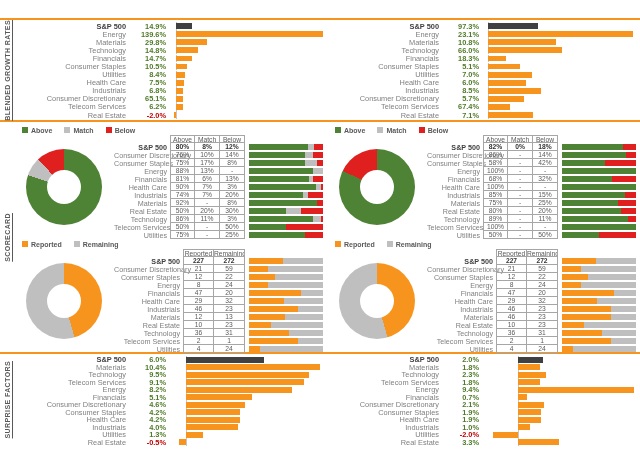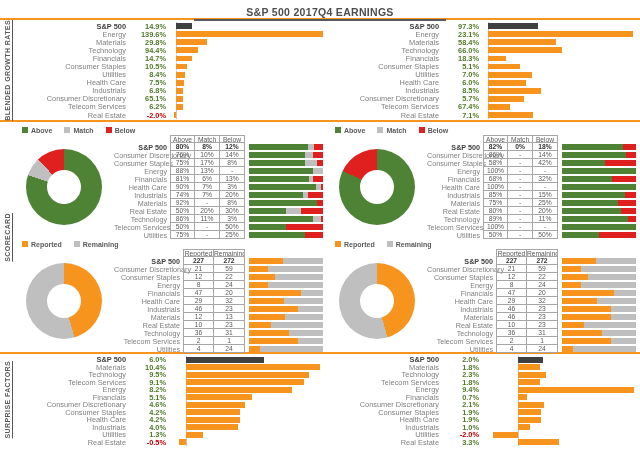--- a/index.html
+++ b/index.html
@@ -57,23 +57,20 @@
   
   .footer{border-top:2px solid #F7941E;height:16px;display:flex;align-items:center;}
   .footer span{font-size:10.5px;color:#595959;padding-left:30px;padding-top:1px;}
 </style>
 </head>
 <body>
 
 <div class="page">
 
   <div class="hdr">
-    <div class="tcol">
-      <span class="title">S&amp;P 500 2017Q4 EARNINGS</span>
-    </div>
   </div>
 
   <div class="sec sec1">
     <div class="side">
       <span>BLENDED GROWTH RATES</span>
     </div>
     <div class="cols">
       <div class="col">
         <div class="gchart">
 
@@ -99,21 +96,21 @@
               <span class="lbl">Materials</span>
               <span class="val">29.8%</span>
               <span class="plot">
                 <i class="axis" style="left: 2.0979%;"></i>
                 <i class="bar" style="left: 2.0979%; width: 20.8392%;"></i>
               </span>
             </div>
 
             <div class="grow">
               <span class="lbl">Technology</span>
-              <span class="val">94.4%</span>
+              <span class="val">14.8%</span>
               <span class="plot">
                 <i class="axis" style="left: 2.0979%;"></i>
                 <i class="bar" style="left: 2.0979%; width: 14.6154%;"></i>
               </span>
             </div>
 
             <div class="grow">
               <span class="lbl">Financials</span>
               <span class="val">14.7%</span>
               <span class="plot">
@@ -202,21 +199,21 @@
               <span class="lbl">Energy</span>
               <span class="val">23.1%</span>
               <span class="plot">
                 <i class="axis" style="left: 1.2605%;"></i>
                 <i class="bar" style="left: 1.2605%; width: 97.0588%;"></i>
               </span>
             </div>
 
             <div class="grow">
               <span class="lbl">Materials</span>
-              <span class="val">58.4%</span>
+              <span class="val">10.8%</span>
               <span class="plot">
                 <i class="axis" style="left: 1.2605%;"></i>
                 <i class="bar" style="left: 1.2605%; width: 45.3782%;"></i>
               </span>
             </div>
 
             <div class="grow">
               <span class="lbl">Technology</span>
               <span class="val">66.0%</span>
               <span class="plot">

